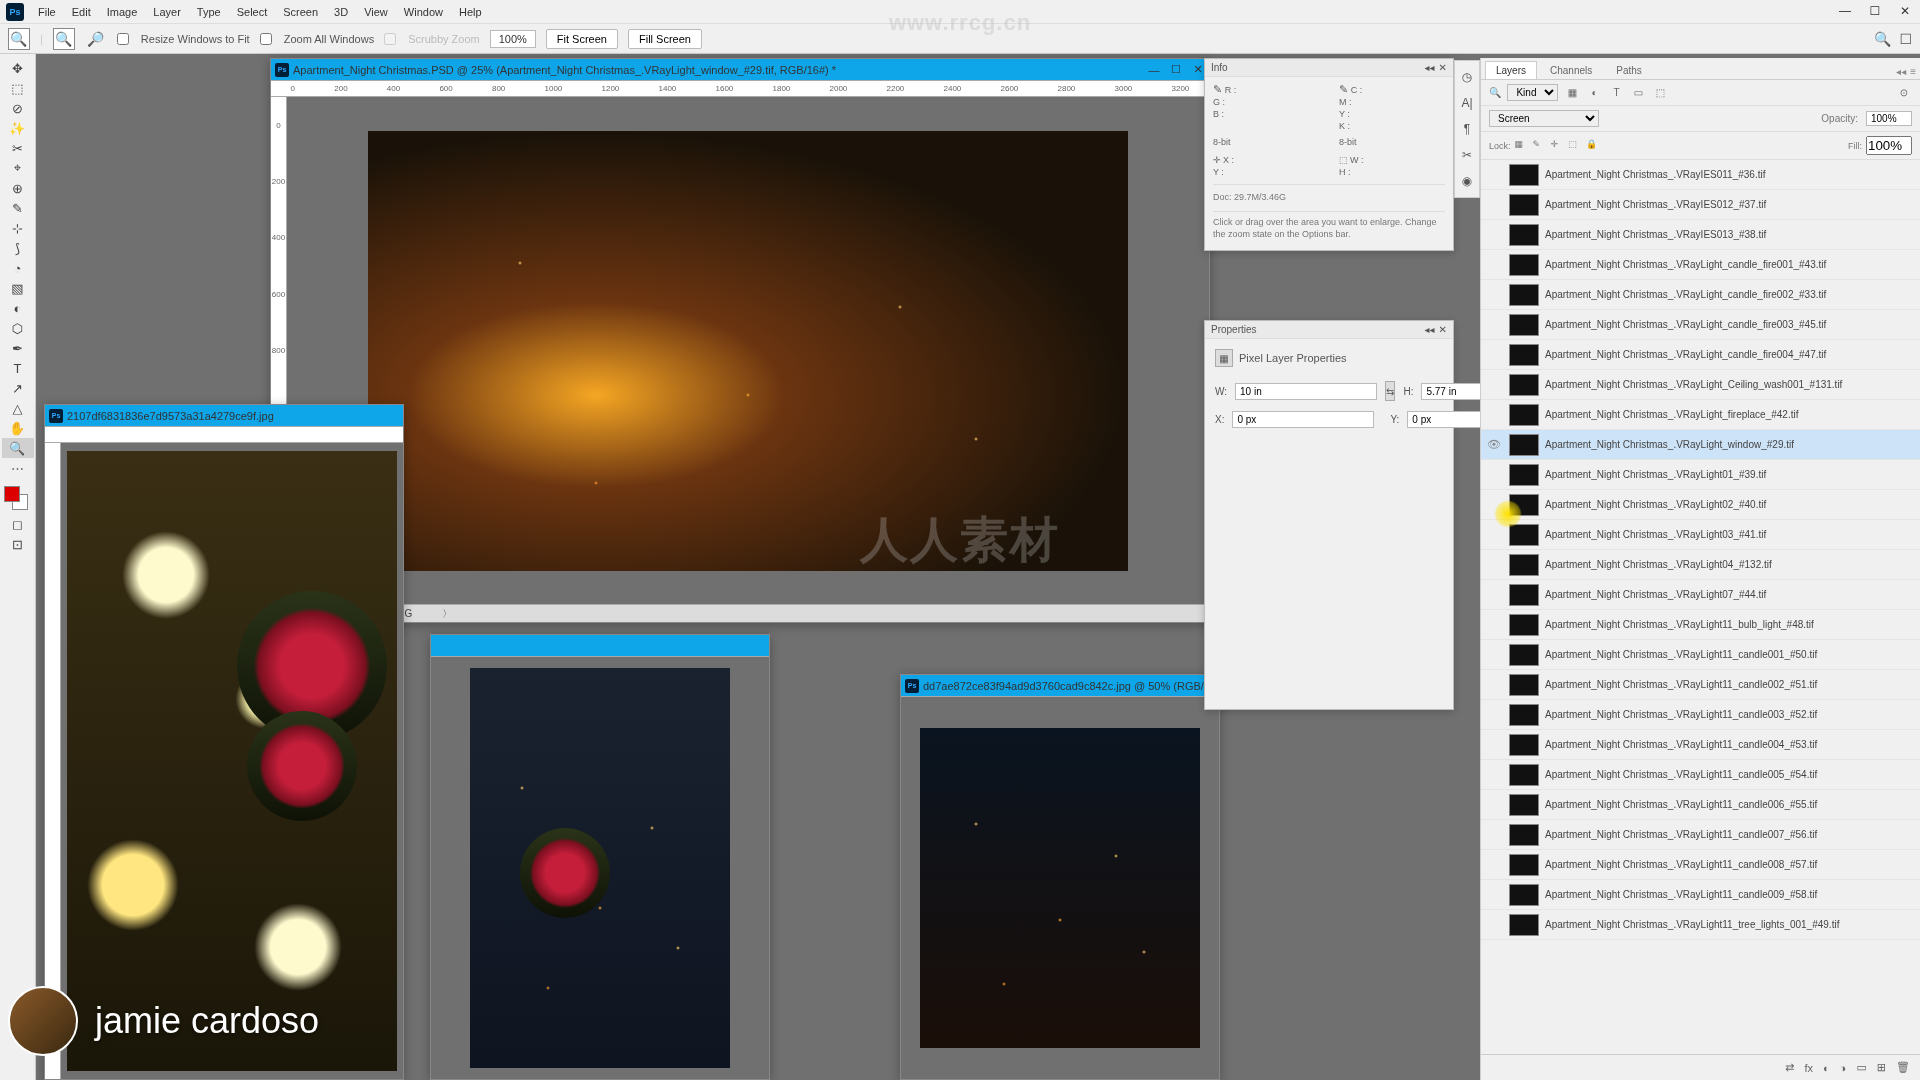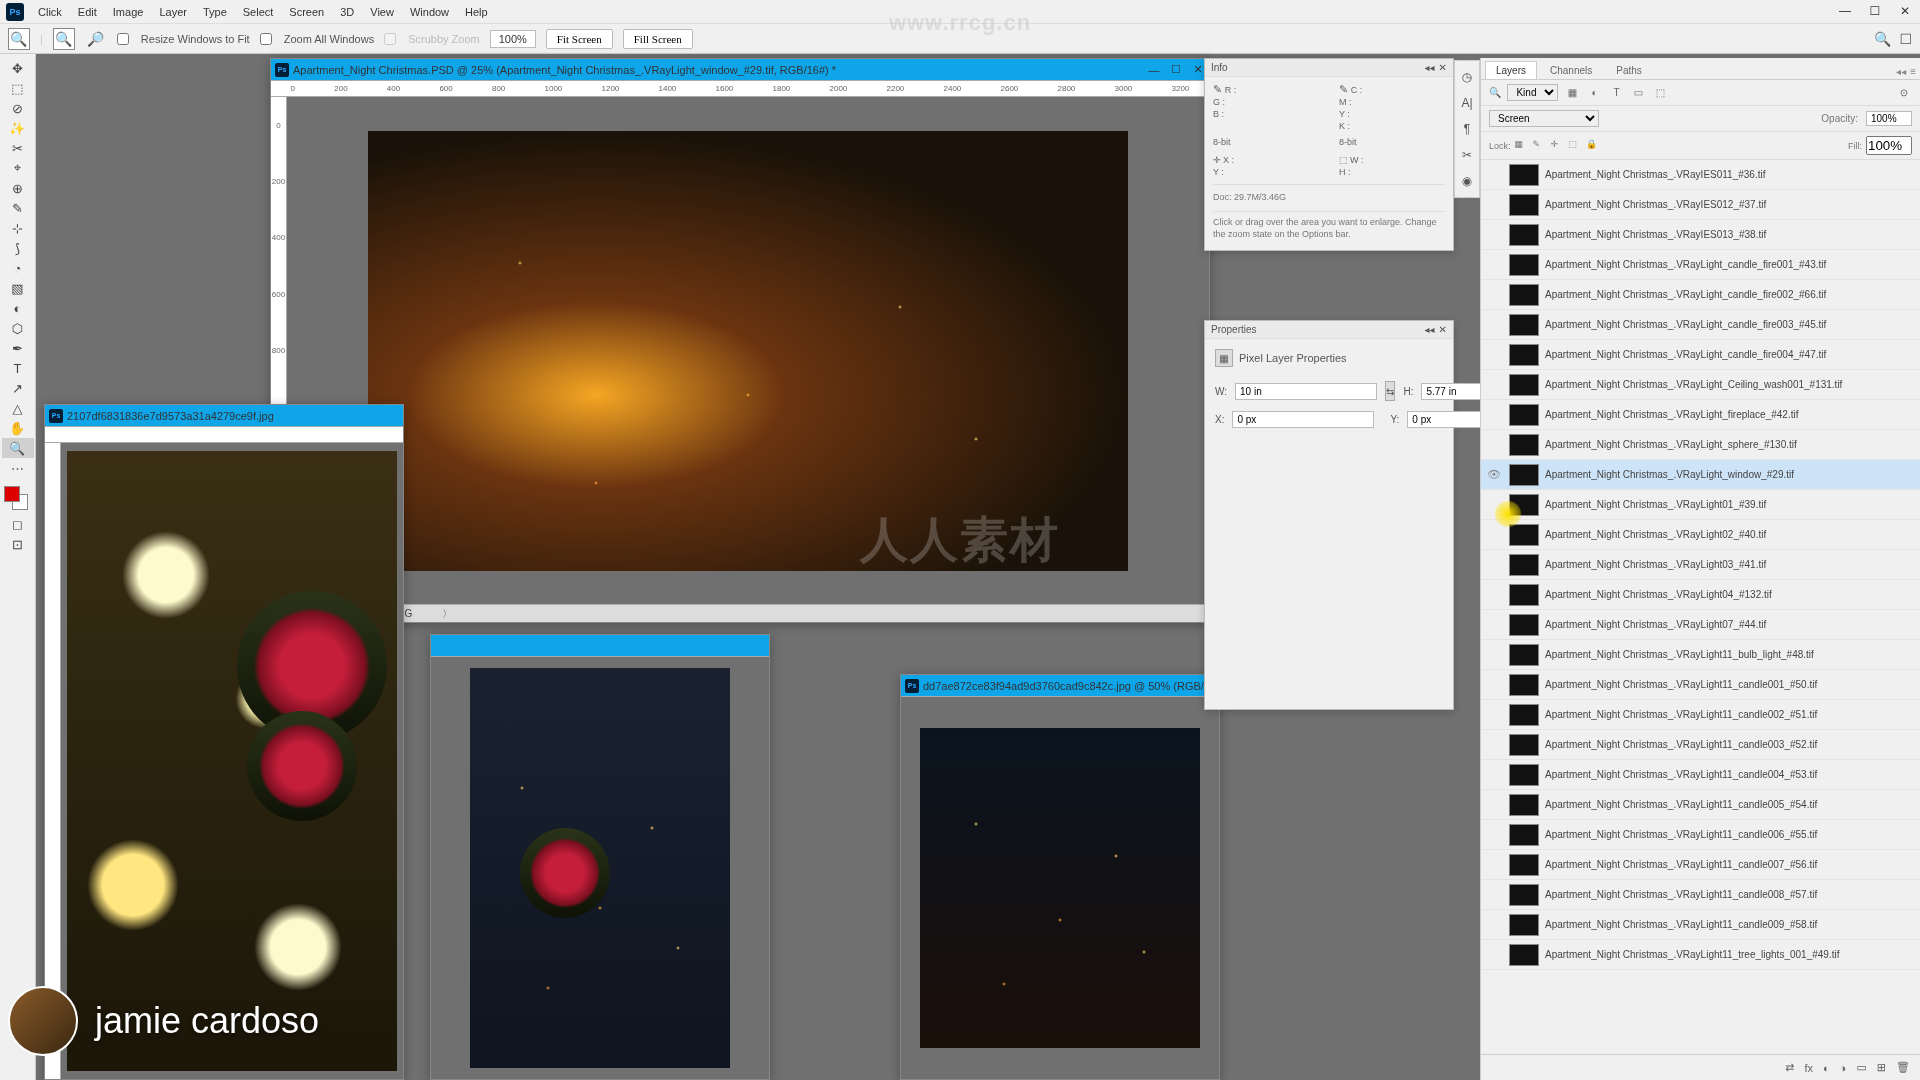--- a/index.html
+++ b/index.html
@@ -8,21 +8,21 @@
 .menubar .ps-logo { width:18px; height:18px; background:#001e36; border-radius:3px; margin-right:6px; display:flex; align-items:center; justify-content:center; color:#31a8ff; font-size:9px; font-weight:bold; }
 .menubar span { padding:0 8px; cursor:pointer; }
 .win-controls { position:absolute; right:0; top:0; display:flex; }
 .win-controls div { width:30px; height:22px; display:flex; align-items:center; justify-content:center; font-size:12px; }
 .optionsbar { height:30px; background:#f0f0f0; border-bottom:1px solid #ccc; display:flex; align-items:center; padding:0 8px; gap:10px; }
 .optionsbar .tool-icon { width:22px; height:22px; display:flex; align-items:center; justify-content:center; font-size:14px; border:1px solid transparent; }
 .optionsbar .tool-icon.active { border:1px solid #888; background:#fff; }
 .optionsbar label { display:flex; align-items:center; gap:12px; font-size:11px; color:#555; }
 .optionsbar input[type=checkbox] { width:12px; height:12px; }
 .optionsbar .zoom-val { border:1px solid #bbb; padding:2px 8px; font-size:11px; background:#fff; }
-.optionsbar button { border:1px solid #bbb; background:#fff; padding:3px 10px; font-size:11px; border-radius:2px;font-family:Liberation Serif, serif; }
+.optionsbar button { border:1px solid #bbb; background:#fff; padding:3px 10px; font-size:11px; border-radius:2px; }
 .right-icons { margin-left:auto; display:flex; gap:8px; font-size:14px; color:#555; }
 .workspace { position:absolute; top:54px; left:0; right:0; bottom:0; background:#707070; }
 .toolbar { position:absolute; left:0; top:0; width:36px; background:#f0f0f0; border-right:1px solid #ccc; display:flex; flex-direction:column; padding-top:4px; height:100%; }
 .toolbar .tcell { width:32px; height:20px; margin:0 auto; display:flex; align-items:center; justify-content:center; font-size:13px; color:#444; position:relative; }
 .toolbar .tcell.active { background:#d0d0d0; }
 .toolbar .swatches { margin-top:8px; position:relative; height:28px; }
 .toolbar .fg { position:absolute; left:4px; top:0; width:16px; height:16px; background:#d00; border:1px solid #888; }
 .toolbar .bg { position:absolute; left:12px; top:8px; width:16px; height:16px; background:#fff; border:1px solid #888; }
 .doc-window { position:absolute; background:#707070; border:1px solid #888; box-shadow:0 2px 10px rgba(0,0,0,.3); display:flex; flex-direction:column; }
 .doc-tab { height:22px; background:#0ea5e9; display:flex; align-items:center; padding-left:4px; font-size:11px; border-bottom:1px solid #aaa; }
@@ -83,21 +83,21 @@
 .img-orn { background:radial-gradient(circle at 50% 50%, #c41e3a 30%, #7a0f1f 50%, transparent 55%), linear-gradient(180deg,#2a3318,#0e1206); }
 .img-tree { background:linear-gradient(180deg,#1a2230 0%,#0e1420 100%); position:relative; }
 .img-street { background:linear-gradient(180deg,#0a1420 0%,#1a0e08 100%); }
 .sparkle::before { content:""; position:absolute; inset:0; background:radial-gradient(2px 2px at 20% 30%, #ffcc66, transparent), radial-gradient(2px 2px at 50% 60%, #ffaa33, transparent), radial-gradient(2px 2px at 70% 40%, #ffcc66, transparent), radial-gradient(2px 2px at 30% 80%, #ff9933, transparent), radial-gradient(2px 2px at 80% 70%, #ffcc66, transparent); }
 </style>
 </head>
 <body>
 
 <div class="menubar">
   <div class="ps-logo">Ps</div>
-  <span>Click</span>
+  <span>File</span>
   <span>Edit</span>
   <span>Image</span>
   <span>Layer</span>
   <span>Type</span>
   <span>Select</span>
   <span>Screen</span>
   <span>3D</span>
   <span>View</span>
   <span>Window</span>
   <span>Help</span>
@@ -383,46 +383,41 @@
           <div class="lname">Apartment_Night Christmas_.VRayIES013_#38.tif</div>
         </div>
         <div class="layer-item">
           <div class="vis"></div>
           <div class="thumb"></div>
           <div class="lname">Apartment_Night  Christmas_.VRayLight_candle_fire001_#43.tif</div>
         </div>
         <div class="layer-item">
           <div class="vis"></div>
           <div class="thumb"></div>
-          <div class="lname">Apartment_Night  Christmas_.VRayLight_candle_fire002_#66.tif</div>
+          <div class="lname">Apartment_Night  Christmas_.VRayLight_candle_fire002_#33.tif</div>
         </div>
         <div class="layer-item">
           <div class="vis"></div>
           <div class="thumb"></div>
           <div class="lname">Apartment_Night  Christmas_.VRayLight_candle_fire003_#45.tif</div>
         </div>
         <div class="layer-item">
           <div class="vis"></div>
           <div class="thumb"></div>
           <div class="lname">Apartment_Night  Christmas_.VRayLight_candle_fire004_#47.tif</div>
         </div>
         <div class="layer-item">
           <div class="vis"></div>
           <div class="thumb"></div>
           <div class="lname">Apartment_Night  Christmas_.VRayLight_Ceiling_wash001_#131.tif</div>
         </div>
         <div class="layer-item">
           <div class="vis"></div>
           <div class="thumb"></div>
           <div class="lname">Apartment_Night Christmas_.VRayLight_fireplace_#42.tif</div>
-        </div>
-        <div class="layer-item">
-          <div class="vis"></div>
-          <div class="thumb"></div>
-          <div class="lname">Apartment_Night Christmas_.VRayLight_sphere_#130.tif</div>
         </div>
         <div class="layer-item selected">
           <div class="vis">👁</div>
           <div class="thumb"></div>
           <div class="lname">Apartment_Night Christmas_.VRayLight_window_#29.tif</div>
         </div>
         <div class="layer-item">
           <div class="vis"></div>
           <div class="thumb"></div>
           <div class="lname">Apartment_Night Christmas_.VRayLight01_#39.tif</div>

